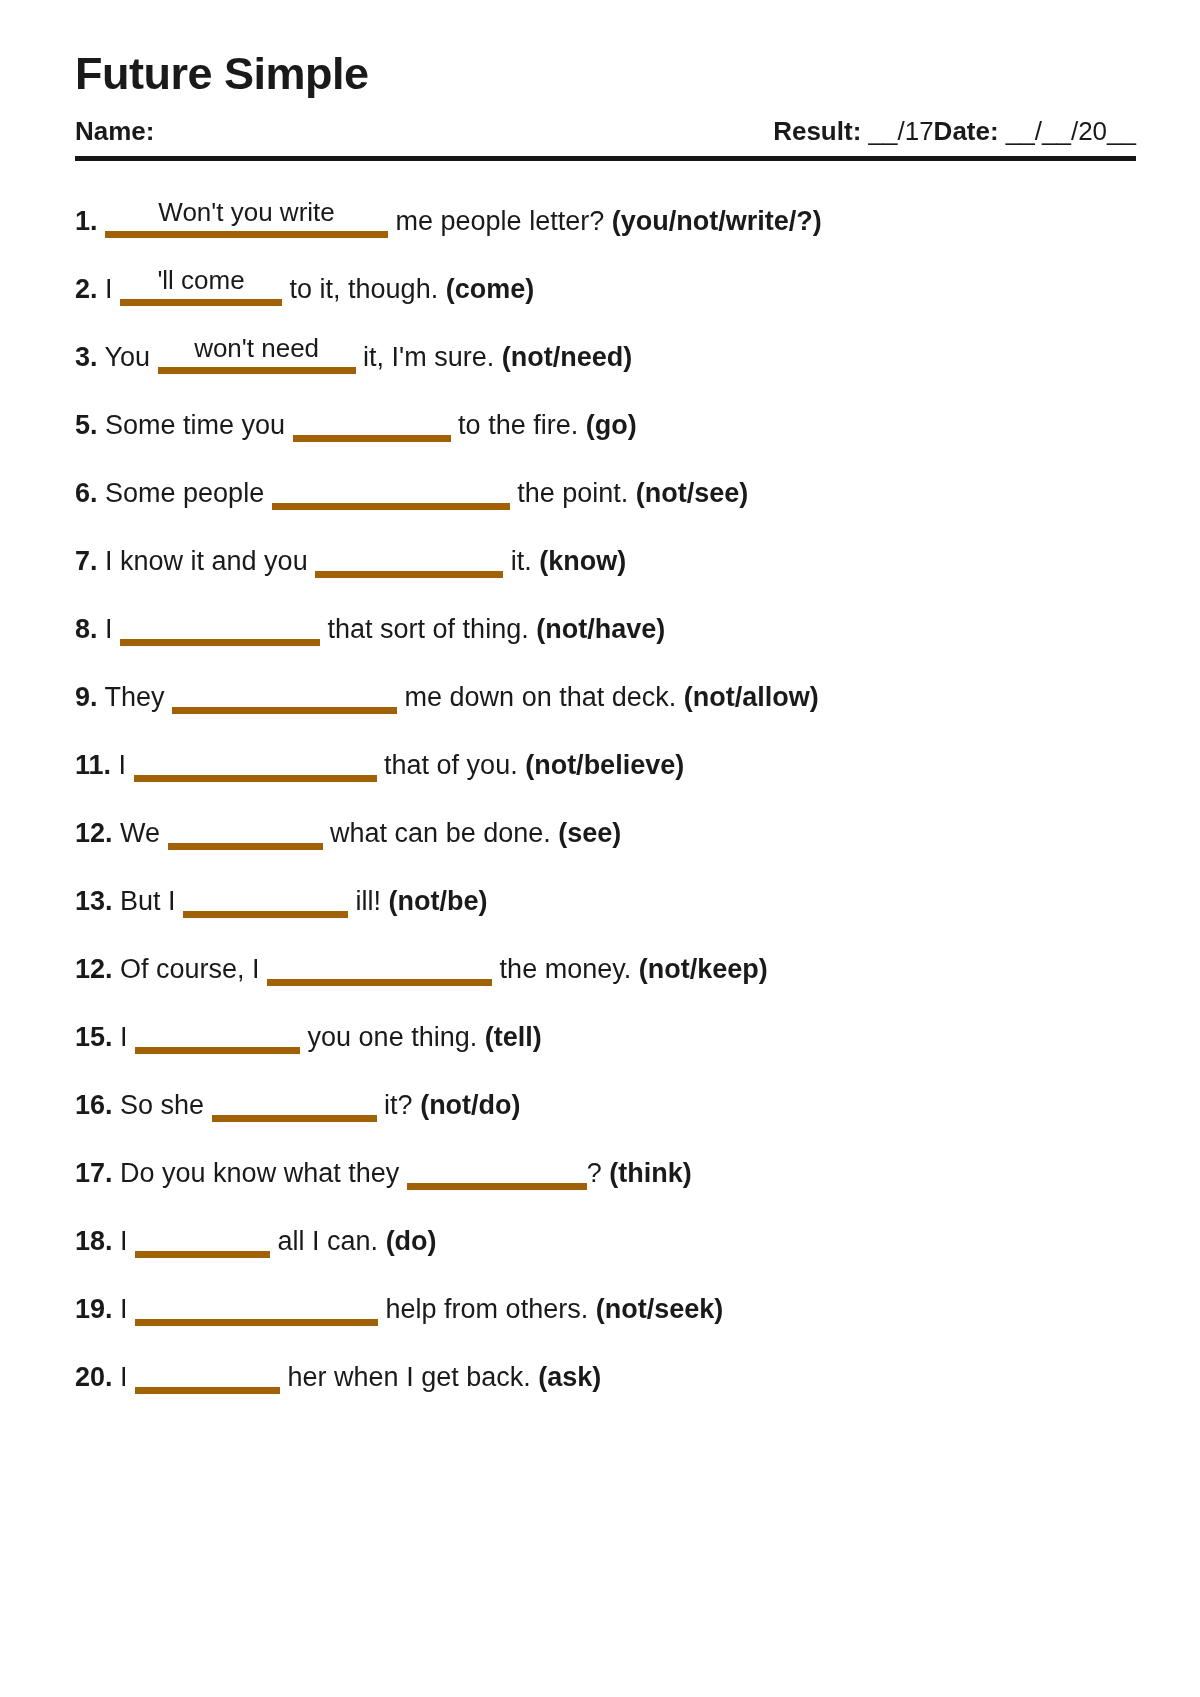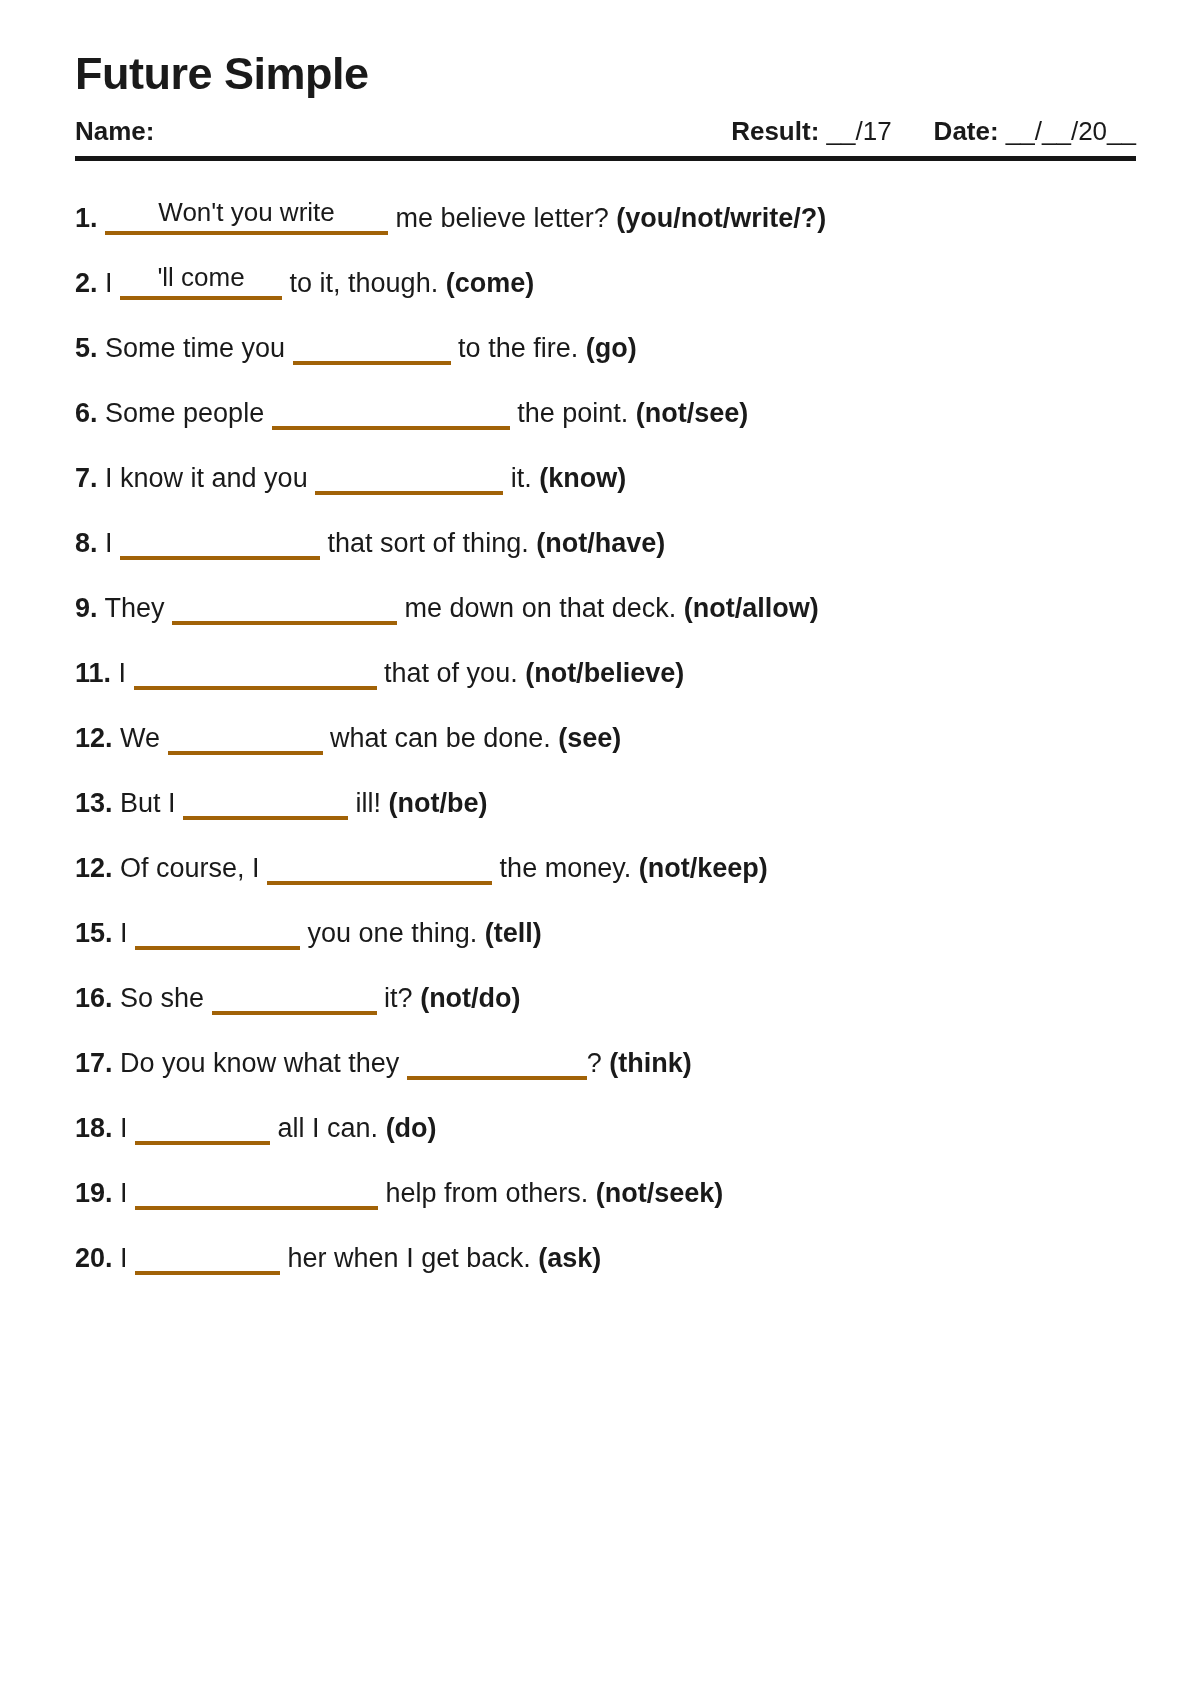--- a/index.html
+++ b/index.html
@@ -20,21 +20,21 @@
     letter-spacing: -0.5px;
     margin: 0 0 16px 0;
   }
   .meta-row {
     display: flex;
     justify-content: space-between;
     align-items: center;
     font-size: 26px;
   }
   .meta-left { font-weight: bold; }
-  .meta-right { display: flex; gap: 42px; }
+  .meta-right { display: flex; }
   .meta-item { white-space: pre; }
   .meta-label { font-weight: bold; }
   .meta-value { font-weight: normal; }
   .rule {
     height: 5px;
     background: #161616;
     margin-top: 9px;
   }
   .questions { margin-top: 40px; }
   .q {
@@ -42,21 +42,21 @@
     line-height: 34px;
     margin-bottom: 31px;
     white-space: pre-wrap;
   }
   .q-num { font-weight: bold; }
   .q-hint { font-weight: bold; }
   .blank {
     display: inline-block;
     position: relative;
     height: 30px;
-    border-bottom: 4px solid #a16207;
+    border-bottom: 7px solid #a16207;
     vertical-align: -8px;
   }
   .ans {
     position: absolute;
     left: 0;
     right: 0;
     bottom: 2px;
     text-align: center;
     font-size: 26px;
     font-weight: normal;
@@ -74,22 +74,23 @@
     <span class="meta-left">Name:</span>
     <span class="meta-right">
       <span class="meta-item"><span class="meta-label">Result:</span><span> </span><span class="meta-value">__/17</span></span>
       <span class="meta-item"><span class="meta-label">Date:</span><span> </span><span class="meta-value">__/__/20__</span></span>
     </span>
   </div>
 
   <div class="rule"></div>
 
   <div class="questions">
-      <div class="q"><span class="q-num">1.</span><span class="q-txt"> </span><span class="blank" style="width: 283px;"><span class="ans">Won't you write</span></span><span class="q-txt"> me believe letter? </span><span class="q-hint">(you/not/write/?)</span></div>
+      <div class="q"><span class="q-num">1.</span><span class="q-txt"> </span><span class="blank" style="width: 283px;"><span class="ans">Won't you write</span></span><span class="q-txt"> me people letter? </span><span class="q-hint">(you/not/write/?)</span></div>
       <div class="q"><span class="q-num">2.</span><span class="q-txt"> I </span><span class="blank" style="width: 162px;"><span class="ans">'ll come</span></span><span class="q-txt"> to it, though. </span><span class="q-hint">(come)</span></div>
+      <div class="q"><span class="q-num">3.</span><span class="q-txt"> You </span><span class="blank" style="width: 198px;"><span class="ans">won't need</span></span><span class="q-txt"> it, I'm sure. </span><span class="q-hint">(not/need)</span></div>
       <div class="q"><span class="q-num">5.</span><span class="q-txt"> Some time you </span><span class="blank" style="width: 158px;"><span class="ans"></span></span><span class="q-txt"> to the fire. </span><span class="q-hint">(go)</span></div>
       <div class="q"><span class="q-num">6.</span><span class="q-txt"> Some people </span><span class="blank" style="width: 238px;"><span class="ans"></span></span><span class="q-txt"> the point. </span><span class="q-hint">(not/see)</span></div>
       <div class="q"><span class="q-num">7.</span><span class="q-txt"> I know it and you </span><span class="blank" style="width: 188px;"><span class="ans"></span></span><span class="q-txt"> it. </span><span class="q-hint">(know)</span></div>
       <div class="q"><span class="q-num">8.</span><span class="q-txt"> I </span><span class="blank" style="width: 200px;"><span class="ans"></span></span><span class="q-txt"> that sort of thing. </span><span class="q-hint">(not/have)</span></div>
       <div class="q"><span class="q-num">9.</span><span class="q-txt"> They </span><span class="blank" style="width: 225px;"><span class="ans"></span></span><span class="q-txt"> me down on that deck. </span><span class="q-hint">(not/allow)</span></div>
       <div class="q"><span class="q-num">11.</span><span class="q-txt"> I </span><span class="blank" style="width: 243px;"><span class="ans"></span></span><span class="q-txt"> that of you. </span><span class="q-hint">(not/believe)</span></div>
       <div class="q"><span class="q-num">12.</span><span class="q-txt"> We </span><span class="blank" style="width: 155px;"><span class="ans"></span></span><span class="q-txt"> what can be done. </span><span class="q-hint">(see)</span></div>
       <div class="q"><span class="q-num">13.</span><span class="q-txt"> But I </span><span class="blank" style="width: 165px;"><span class="ans"></span></span><span class="q-txt"> ill! </span><span class="q-hint">(not/be)</span></div>
       <div class="q"><span class="q-num">12.</span><span class="q-txt"> Of course, I </span><span class="blank" style="width: 225px;"><span class="ans"></span></span><span class="q-txt"> the money. </span><span class="q-hint">(not/keep)</span></div>
       <div class="q"><span class="q-num">15.</span><span class="q-txt"> I </span><span class="blank" style="width: 165px;"><span class="ans"></span></span><span class="q-txt"> you one thing. </span><span class="q-hint">(tell)</span></div>

